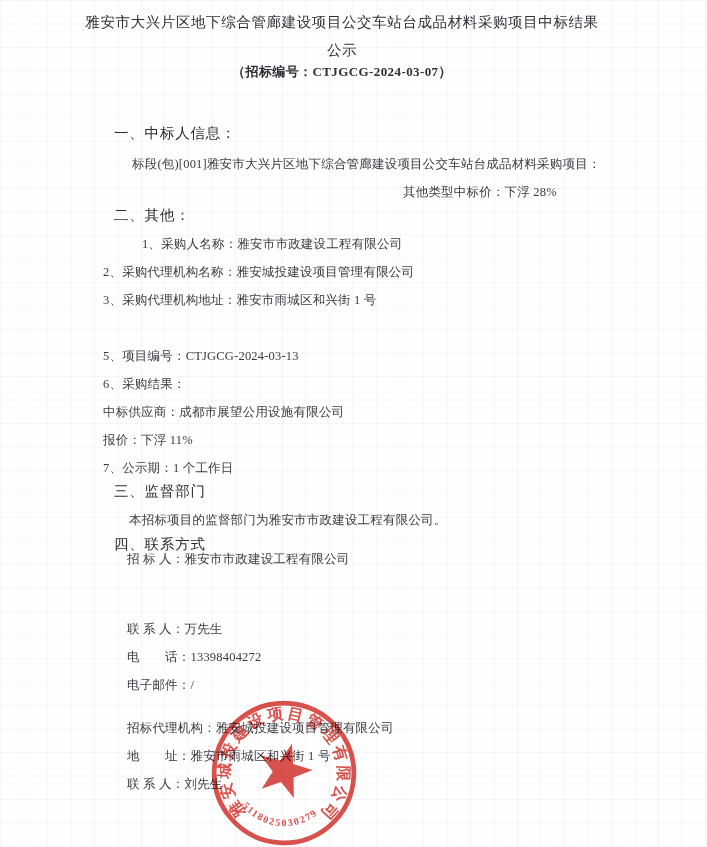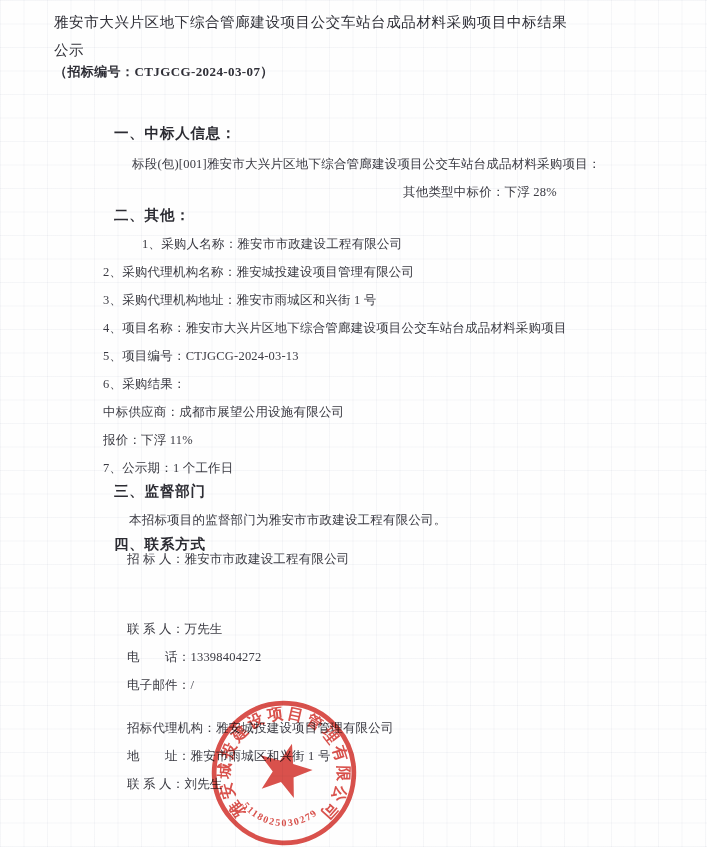--- a/index.html
+++ b/index.html
@@ -6,25 +6,25 @@
   .page{
     position:relative;width:707px;height:847px;overflow:hidden;
     background-color:#fefefe;
     background-image:
       linear-gradient(rgba(185,190,205,0.13) 1px, transparent 1px),
       linear-gradient(90deg, rgba(185,190,205,0.13) 1px, transparent 1px);
     background-size:23.5px 23.5px;
     font-family:"Liberation Serif","DejaVu Serif",serif;
     color:#3a3a42;
   }
-  .ctr{position:absolute;left:54px;width:600px;white-space:pre;}
+  .ctr{position:absolute;left:42px;width:600px;text-align:center;white-space:pre;}
   .doc-title{font-size:14.5px;line-height:20px;letter-spacing:0.6px;color:#2f2f37;}
   .doc-subtitle{font-size:13px;font-weight:bold;letter-spacing:0.4px;color:#2f2f37;}
   .ln{position:absolute;font-size:12.5px;line-height:15px;white-space:pre;letter-spacing:0.2px;}
-  .hd{font-weight:bold;font-size:14.5px;letter-spacing:0.8px;color:#2c2c33;
+  .hd{font-weight:normal;font-size:14.5px;letter-spacing:0.8px;color:#2c2c33;
       font-family:"Liberation Sans","DejaVu Sans",sans-serif;}
   .stamp{position:absolute;left:208px;top:697px;width:152px;height:152px;
          transform:rotate(4deg);mix-blend-mode:multiply;opacity:0.93;}
   .stamp text{font-family:"Liberation Serif","DejaVu Serif",serif;}
   .stamp .company-arc{font-size:16.5px;letter-spacing:3.2px;font-weight:bold;}
   .stamp .serial-arc{font-size:10.5px;letter-spacing:1.7px;font-weight:bold;}
 </style>
 </head>
 <body>
 
@@ -35,21 +35,20 @@
   <div class="ctr doc-subtitle" style="top:63px">（招标编号：CTJGCG-2024-03-07）</div>
 
   <div class="ln hd" style="top:126px;left:114px">一、中标人信息：</div>
   <div class="ln" style="top:157px;left:132px">标段(包)[001]雅安市大兴片区地下综合管廊建设项目公交车站台成品材料采购项目：</div>
   <div class="ln" style="top:185px;left:403px">其他类型中标价：下浮 28%</div>
 
   <div class="ln hd" style="top:208px;left:114px">二、其他：</div>
   <div class="ln" style="top:237px;left:142px">1、采购人名称：雅安市市政建设工程有限公司</div>
   <div class="ln" style="top:265px;left:103px">2、采购代理机构名称：雅安城投建设项目管理有限公司</div>
   <div class="ln" style="top:293px;left:103px">3、采购代理机构地址：雅安市雨城区和兴街 1 号</div>
-  <div class="ln" style="top:321px;left:103px">4、项目名称：雅安市大兴片区地下综合管廊建设项目公交车站台成品材料采购项目</div>
   <div class="ln" style="top:349px;left:103px">5、项目编号：CTJGCG-2024-03-13</div>
   <div class="ln" style="top:377px;left:103px">6、采购结果：</div>
   <div class="ln" style="top:405px;left:103px">中标供应商：成都市展望公用设施有限公司</div>
   <div class="ln" style="top:433px;left:103px">报价：下浮 11%</div>
   <div class="ln" style="top:461px;left:103px">7、公示期：1 个工作日</div>
 
   <div class="ln hd" style="top:484px;left:114px">三、监督部门</div>
   <div class="ln" style="top:513px;left:129px">本招标项目的监督部门为雅安市市政建设工程有限公司。</div>
 
   <div class="ln hd" style="top:537px;left:114px">四、联系方式</div>

